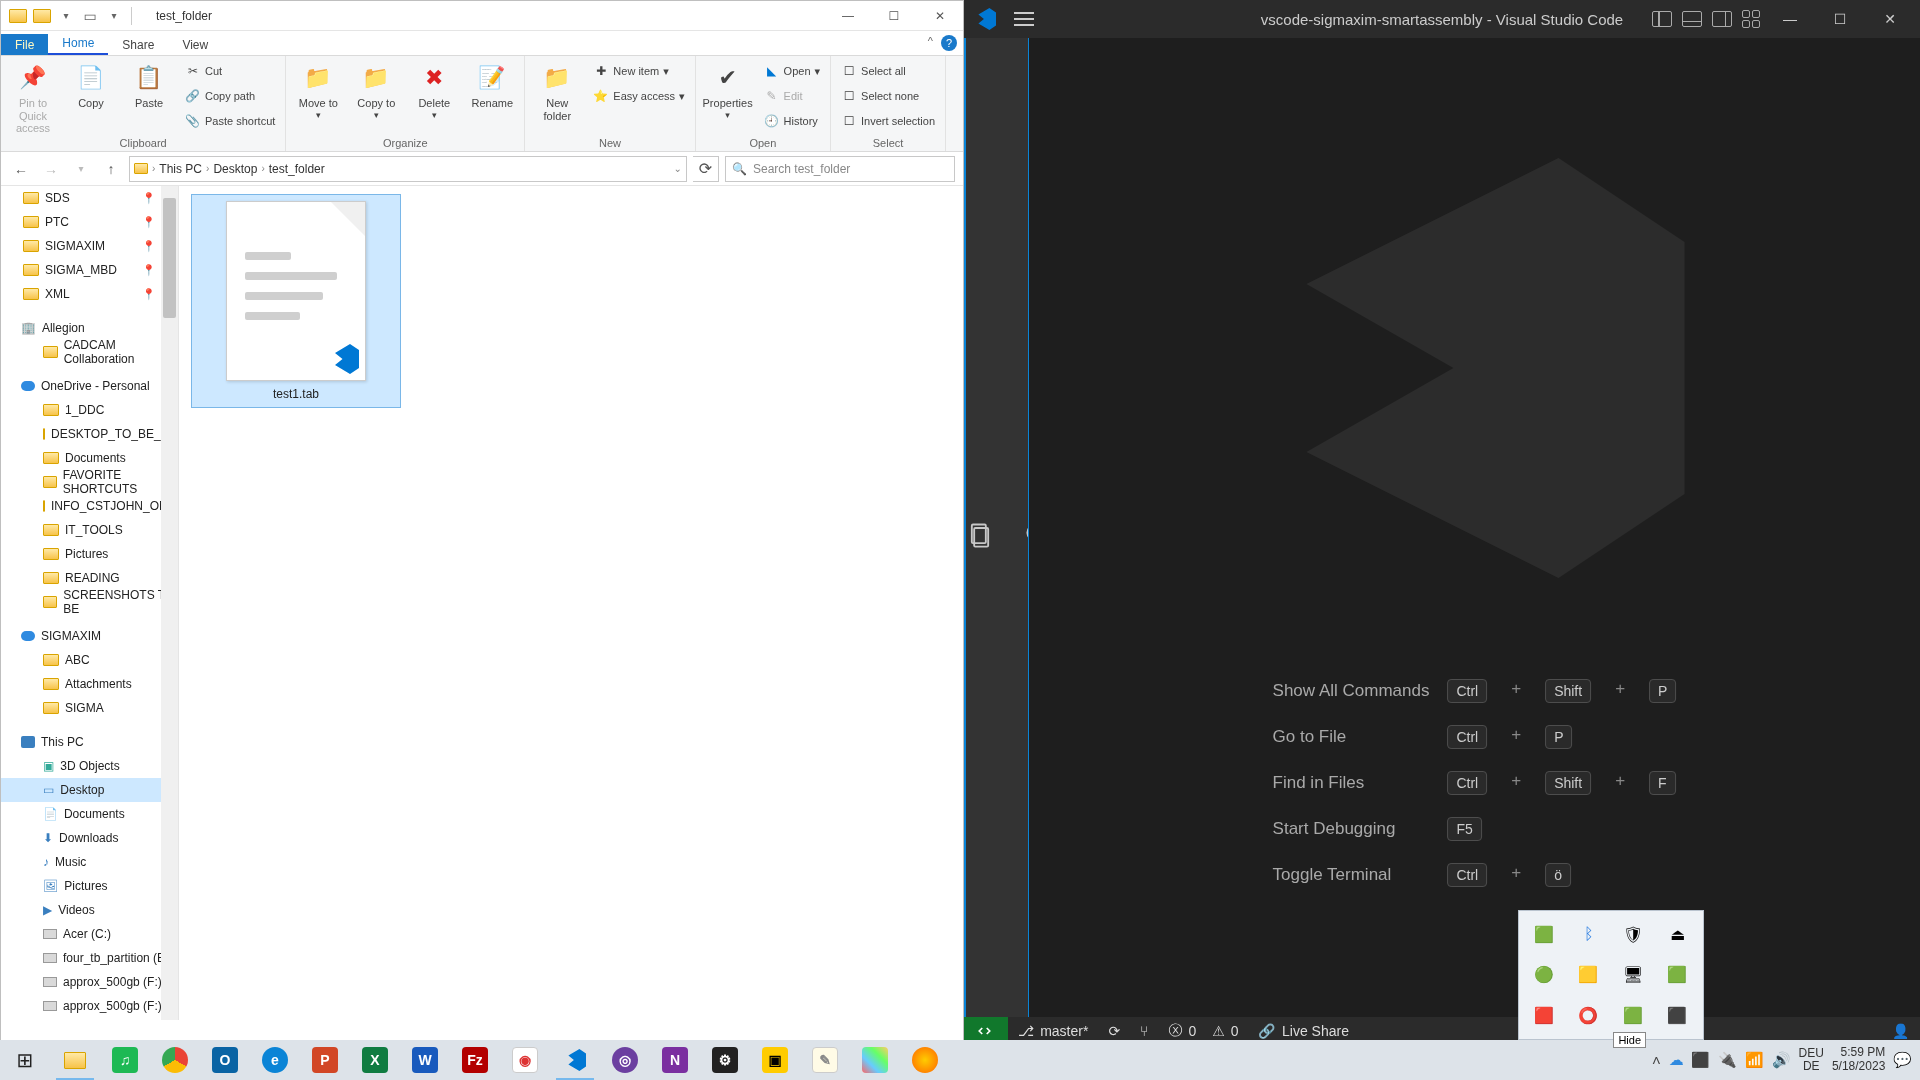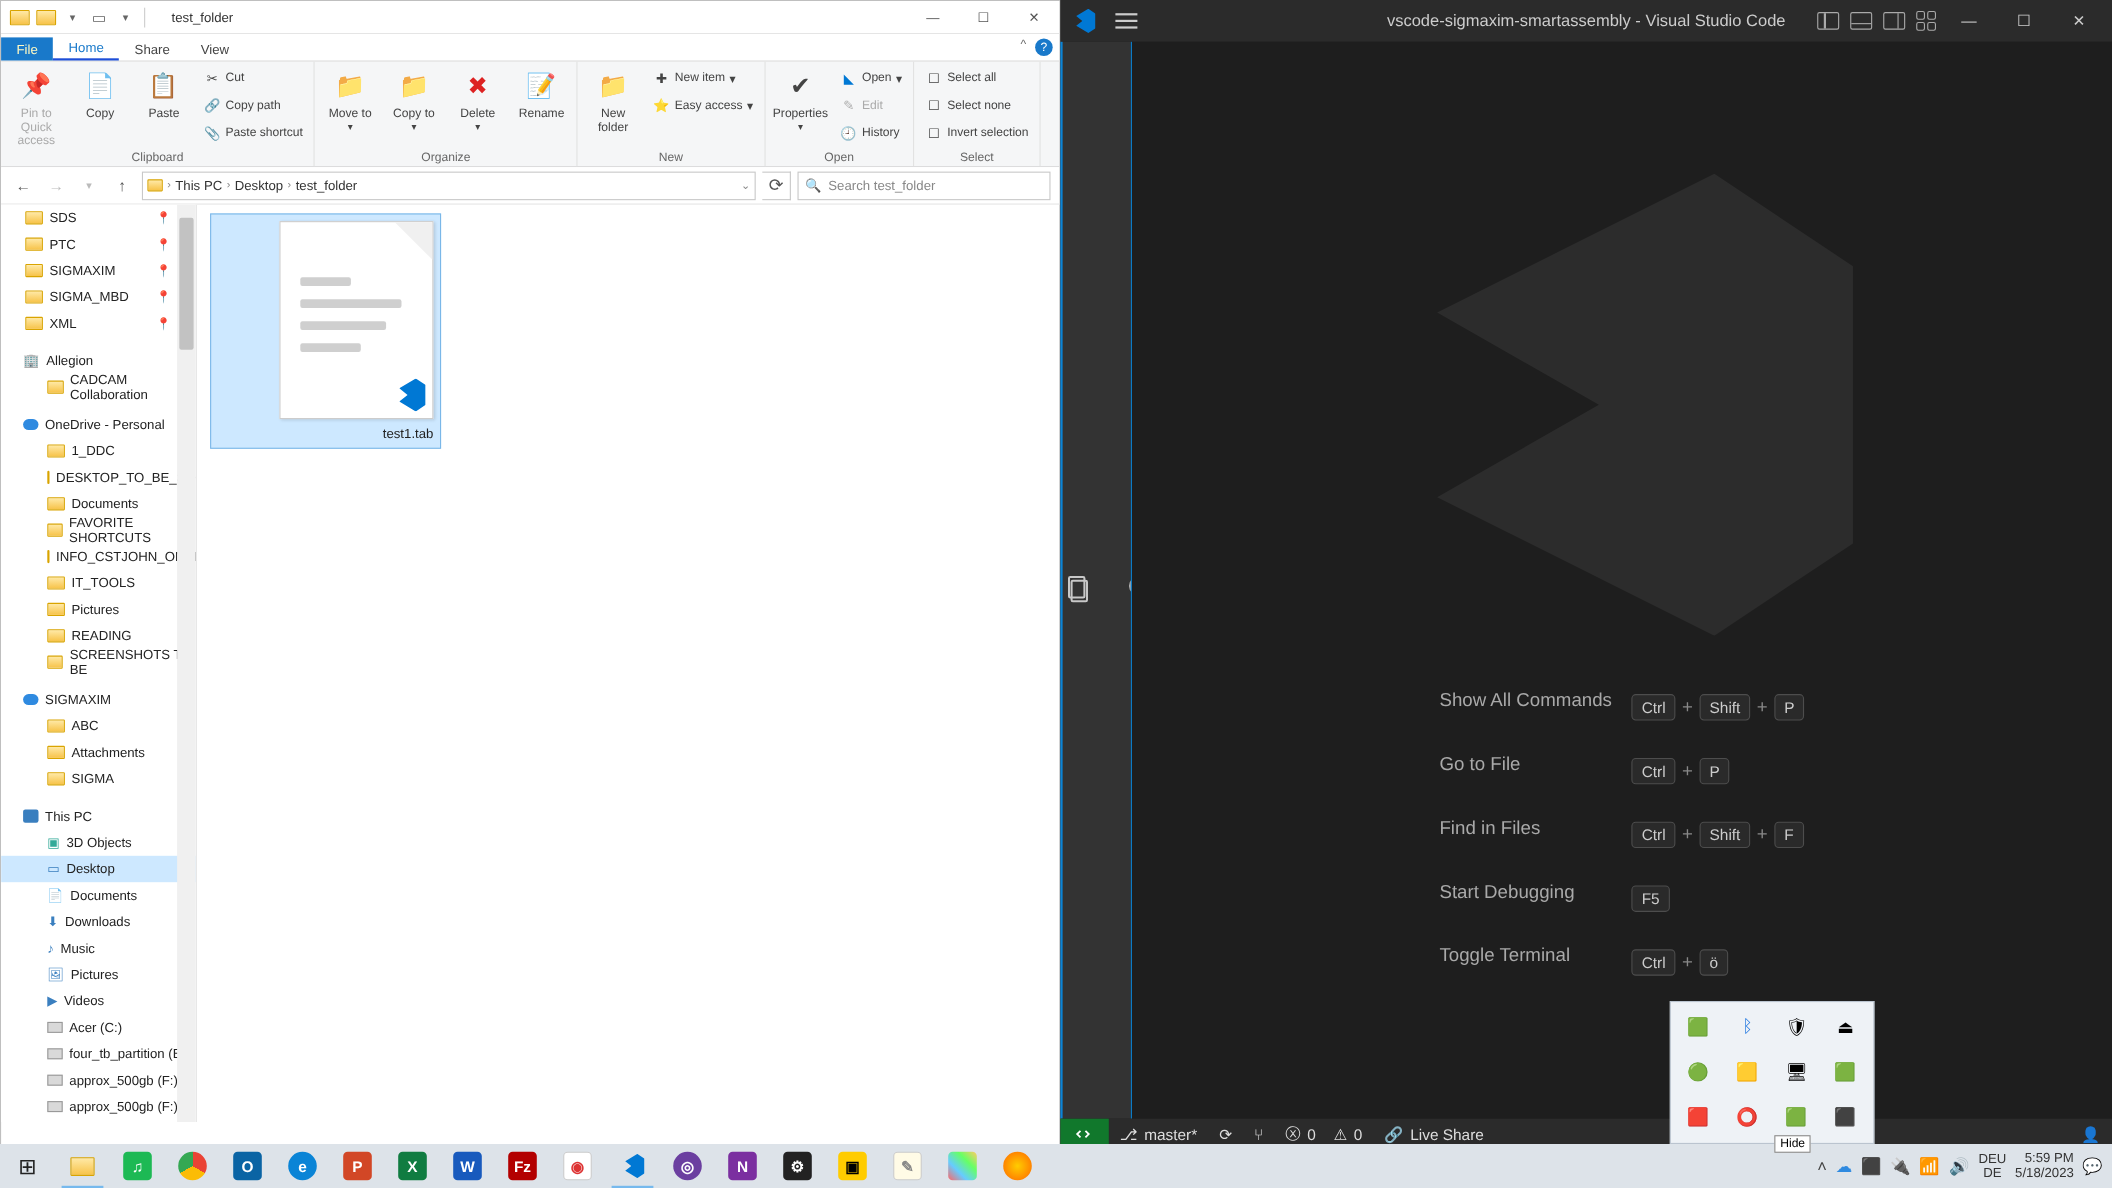--- a/index.html
+++ b/index.html
@@ -52,21 +52,21 @@
 .nav-item.header { font-weight: normal; padding-left: 20px; }
 .nav-folder-icon { width: 16px; height: 12px; background: linear-gradient(#ffe9a6,#f7c349); border: 1px solid #d9a400; border-radius: 1px; display: inline-block; }
 .nav-cloud-icon { width: 14px; height: 10px; border-radius: 6px; background: #2f8ae0; display: inline-block; }
 .nav-pc-icon { width: 14px; height: 12px; background: #3a7fbf; display: inline-block; border-radius: 2px; }
 .nav-drive-icon { width: 14px; height: 10px; background: #d9d9d9; border: 1px solid #999; display: inline-block; }
 .nav-scroll { position: absolute; right: 0; top: 0; bottom: 0; width: 17px; background: #f0f0f0; }
 .nav-scroll .thumb { position: absolute; left: 2px; right: 2px; top: 12px; height: 120px; background: #c2c2c2; border-radius: 2px; }
 
 .exp-content { flex: 1; padding: 8px 12px; display: flex; align-items: flex-start; gap: 40px; }
 .file-tile { width: 210px; display: flex; flex-direction: column; align-items: center; padding: 6px; }
-.file-tile.sel { background: #cde8ff; border: 1px solid #7ab7e8; align-items: flex-end; }
+.file-tile.sel { background: #cde8ff; border: 1px solid #7ab7e8; }
 .file-thumb { width: 140px; height: 180px; background: #fff; border: 1px solid #ccc; position: relative; box-shadow: 1px 1px 3px rgba(0,0,0,.15); }
 .file-thumb::before { content: ""; position: absolute; right: 0; top: 0; border-style: solid; border-width: 0 34px 34px 0; border-color: transparent #f0f0f0 transparent transparent; }
 .file-thumb .lines { position: absolute; left: 18px; top: 50px; right: 28px; }
 .file-thumb .lines div { height: 8px; background: #cfcfcf; margin-bottom: 12px; border-radius: 2px; }
 .file-thumb .vs-badge { position: absolute; right: 6px; bottom: 6px; width: 30px; height: 30px; background: #0078d4; clip-path: polygon(70% 0,100% 20%,100% 80%,70% 100%,20% 70%,45% 50%,20% 30%); }
 .file-name { font-size: 12px; color: #222; margin-top: 6px; }
 
 .exp-status { position: absolute; left: 0; right: 0; bottom: 0; height: 24px; border-top: 1px solid #e5e5e5; display: flex; align-items: center; font-size: 12px; color: #444; padding: 0 10px; gap: 18px; }
 .exp-status .view-icons { margin-left: auto; display: flex; gap: 4px; }
 .exp-status .view-icons span { width: 22px; height: 18px; border: 1px solid #c8c8c8; display: inline-flex; align-items: center; justify-content: center; font-size: 11px; }
@@ -91,21 +91,21 @@
 .act-icon { width: 30px; height: 30px; display: flex; align-items: center; justify-content: center; position: relative; color: #c8c8c8; }
 .act-icon svg { width: 28px; height: 28px; }
 .act-badge { position: absolute; right: -4px; bottom: -4px; background: #0a84d6; color: #fff; border-radius: 50%; width: 18px; height: 18px; font-size: 10px; display: flex; align-items: center; justify-content: center; }
 .vs-activity .bottom-group { margin-top: auto; margin-bottom: 14px; display: flex; flex-direction: column; gap: 30px; align-items: center; }
 
 .vs-editor { position: absolute; left: 64px; right: 0; top: 38px; bottom: 28px; background: #1e1e1e; border-left: 1px solid #0a84d6; display: flex; align-items: center; justify-content: center; }
 .vs-watermark { position: absolute; top: 120px; width: 420px; height: 420px; opacity: 0.06; }
 .vs-watermark .shape { width: 100%; height: 100%; background: #fff; clip-path: polygon(70% 0,100% 20%,100% 80%,70% 100%,10% 70%,45% 50%,10% 30%); }
 .vs-shortcuts { position: absolute; bottom: 130px; left: 50%; transform: translateX(-50%); display: grid; grid-template-columns: auto auto; column-gap: 18px; row-gap: 22px; font-size: 17px; color: #a9a9a9; align-items: center; }
 .sc-label { text-align: left; }
-.sc-keys { display: flex; align-items: center; gap: 6px; margin-top: 12px; }
+.sc-keys { display: flex; gap: 24px; }
 .kbd { border: 1px solid #4d4d4d; border-radius: 4px; padding: 3px 8px; font-size: 14px; background: #2a2a2a; color: #ccc; }
 .plus { color: #888; }
 
 .vs-statusbar { position: absolute; left: 0; right: 0; bottom: 0; height: 28px; background: #2b2b2b; display: flex; align-items: center; font-size: 14px; color: #ddd; }
 .vs-statusbar .remote { width: 44px; height: 100%; background: #11782c; display: flex; align-items: center; justify-content: center; }
 .vs-statusbar .seg { padding: 0 10px; display: flex; align-items: center; gap: 6px; }
 .vs-statusbar .right { margin-left: auto; padding-right: 10px; }
 
 
 .tray-popup { position: absolute; right: 216px; bottom: 40px; width: 186px; height: 130px; background: #eef2f6; border: 1px solid #bac4cf; display: grid; grid-template-columns: repeat(4,1fr); grid-template-rows: repeat(3,1fr); padding: 6px; gap: 6px; z-index: 50; }

